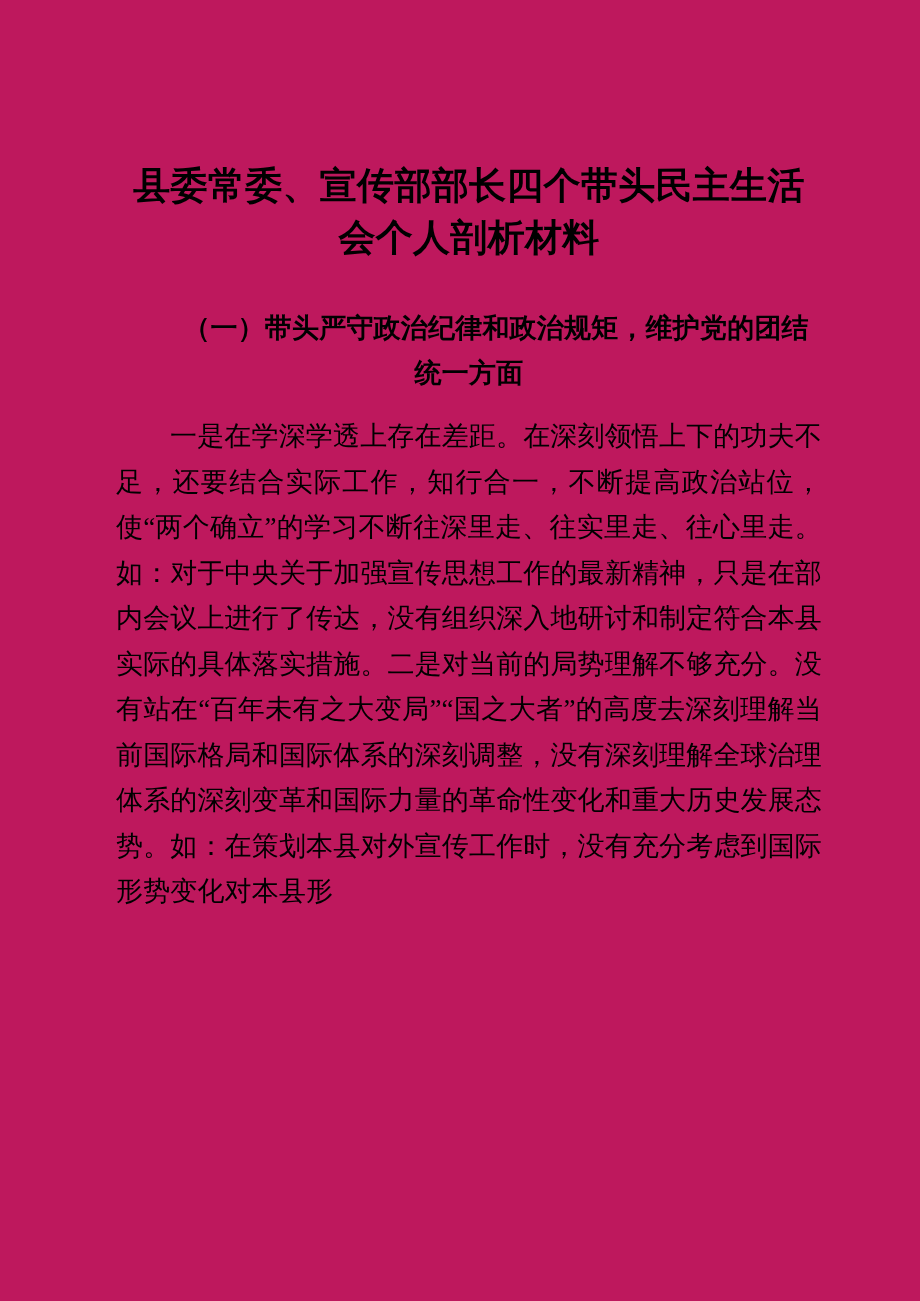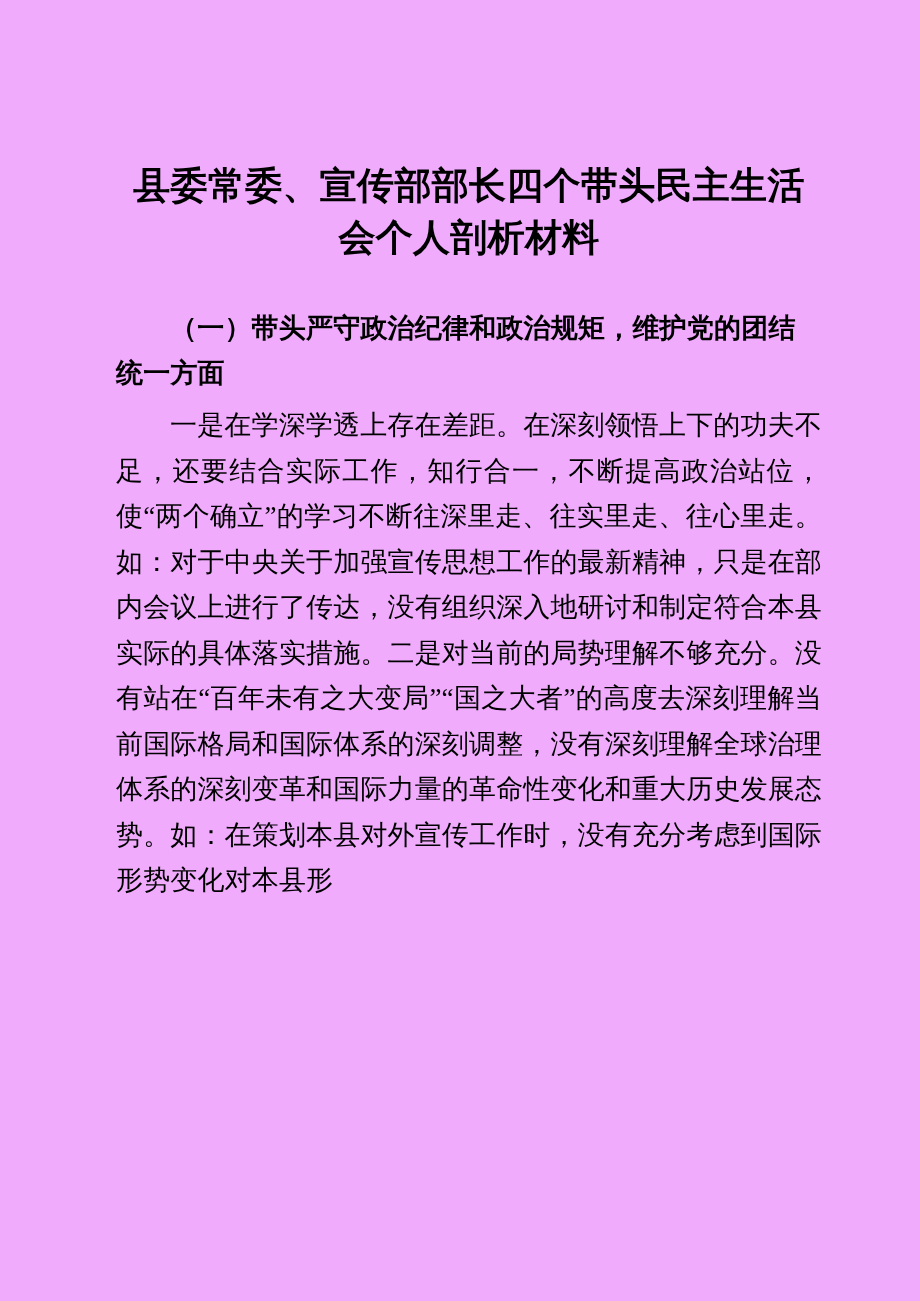--- a/index.html
+++ b/index.html
@@ -5,21 +5,21 @@
   html, body {
     margin: 0;
     padding: 0;
     background: #ffffff;
   }
 
   .page {
     position: relative;
     width: 920px;
     height: 1301px;
-    background: #f0abfc;
+    background: #be185d;
     overflow: hidden;
     box-sizing: border-box;
   }
 
   .doc-body {
     position: absolute;
     left: 116px;
     top: 160px;
     width: 706px;
   }
@@ -50,22 +50,23 @@
   }
 
   
   .h2-line {
     font-family: Liberation Serif, serif;
     font-weight: 700;
     font-size: 27px;
     line-height: 45px;
     color: #000000;
     text-indent: 54px;
-    margin: 2px 0 7px 0;
+    margin: 2px 0 18px 0;
     letter-spacing: 0.2px;
+    text-align: center;
   }
 
   
   .para {
     font-family: "Liberation Serif", "DejaVu Serif", serif;
     font-weight: 400;
     font-size: 27px;
     line-height: 45.5px;
     color: #000000;
     text-indent: 54px;

